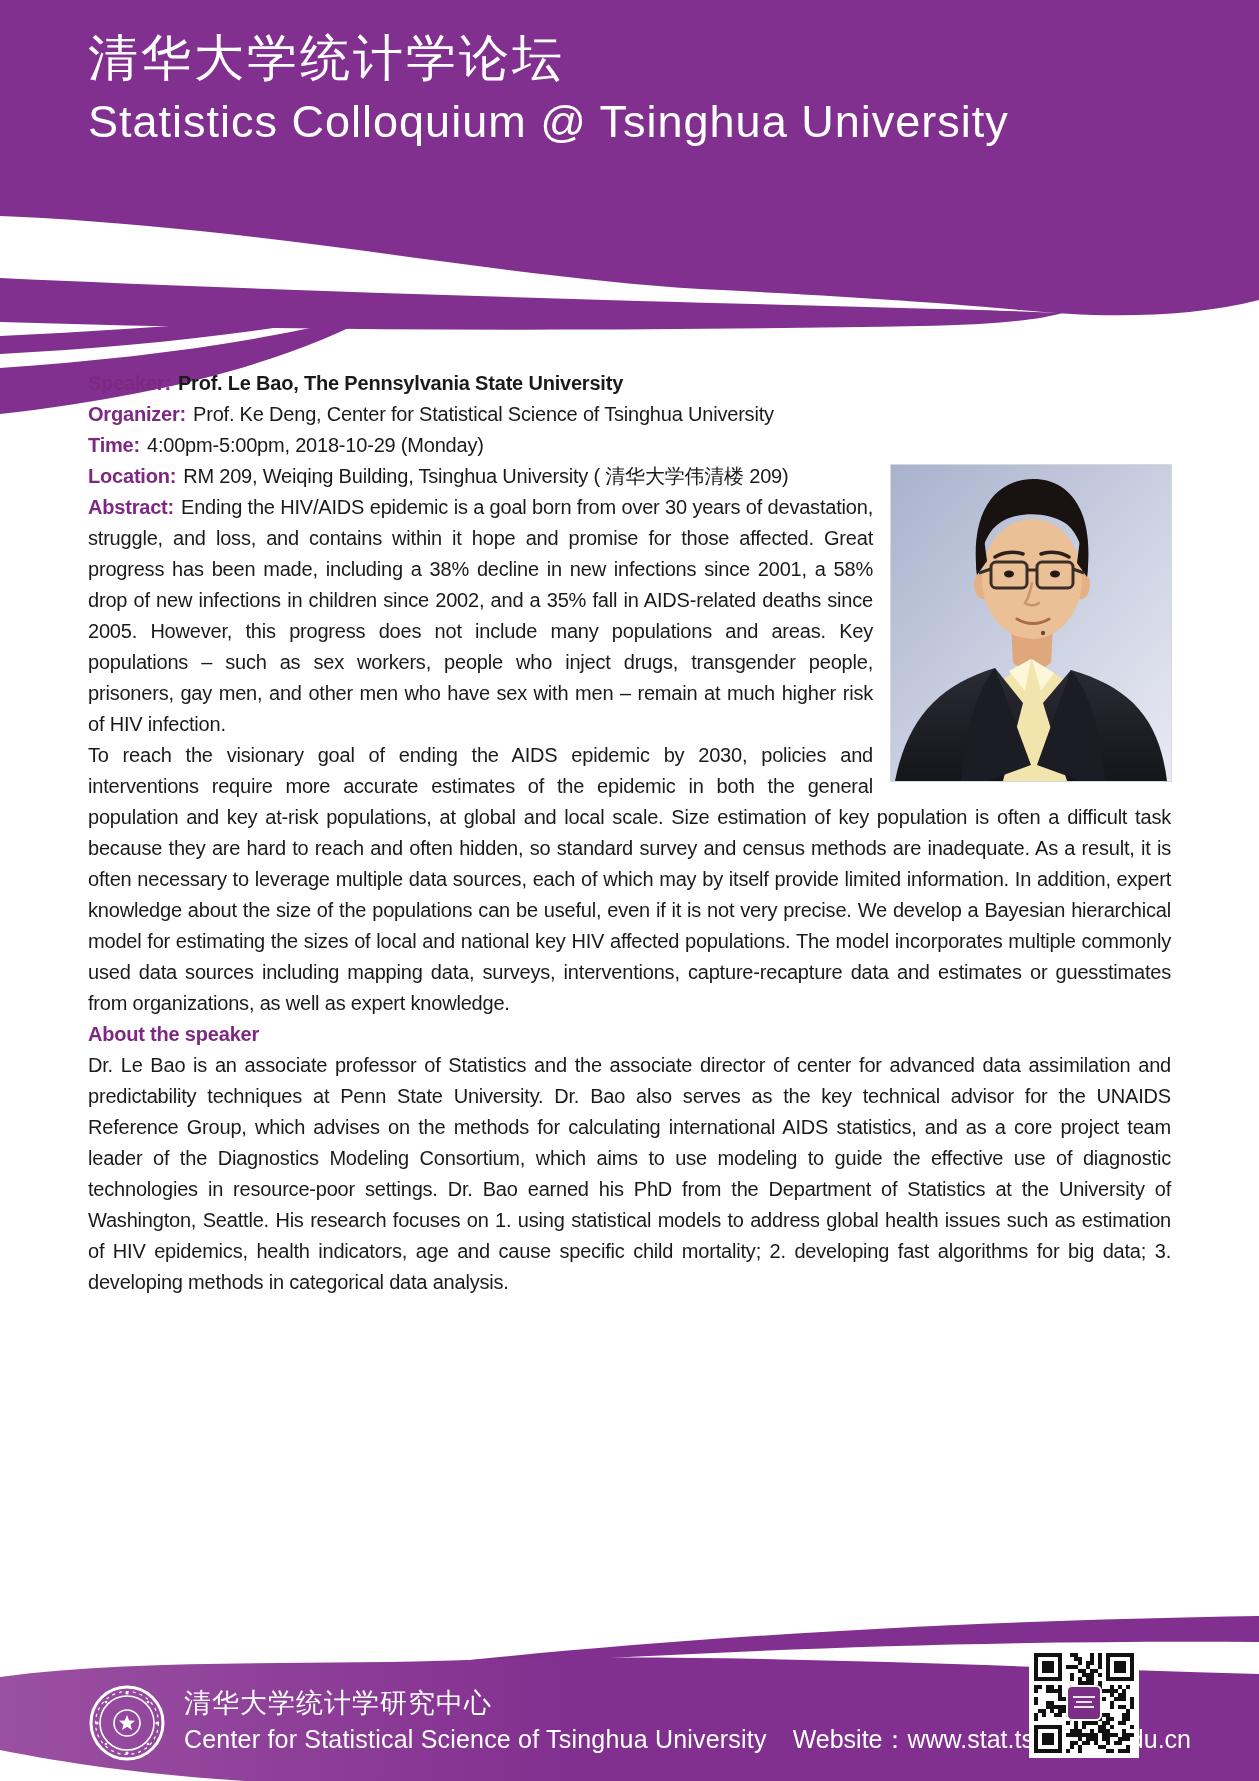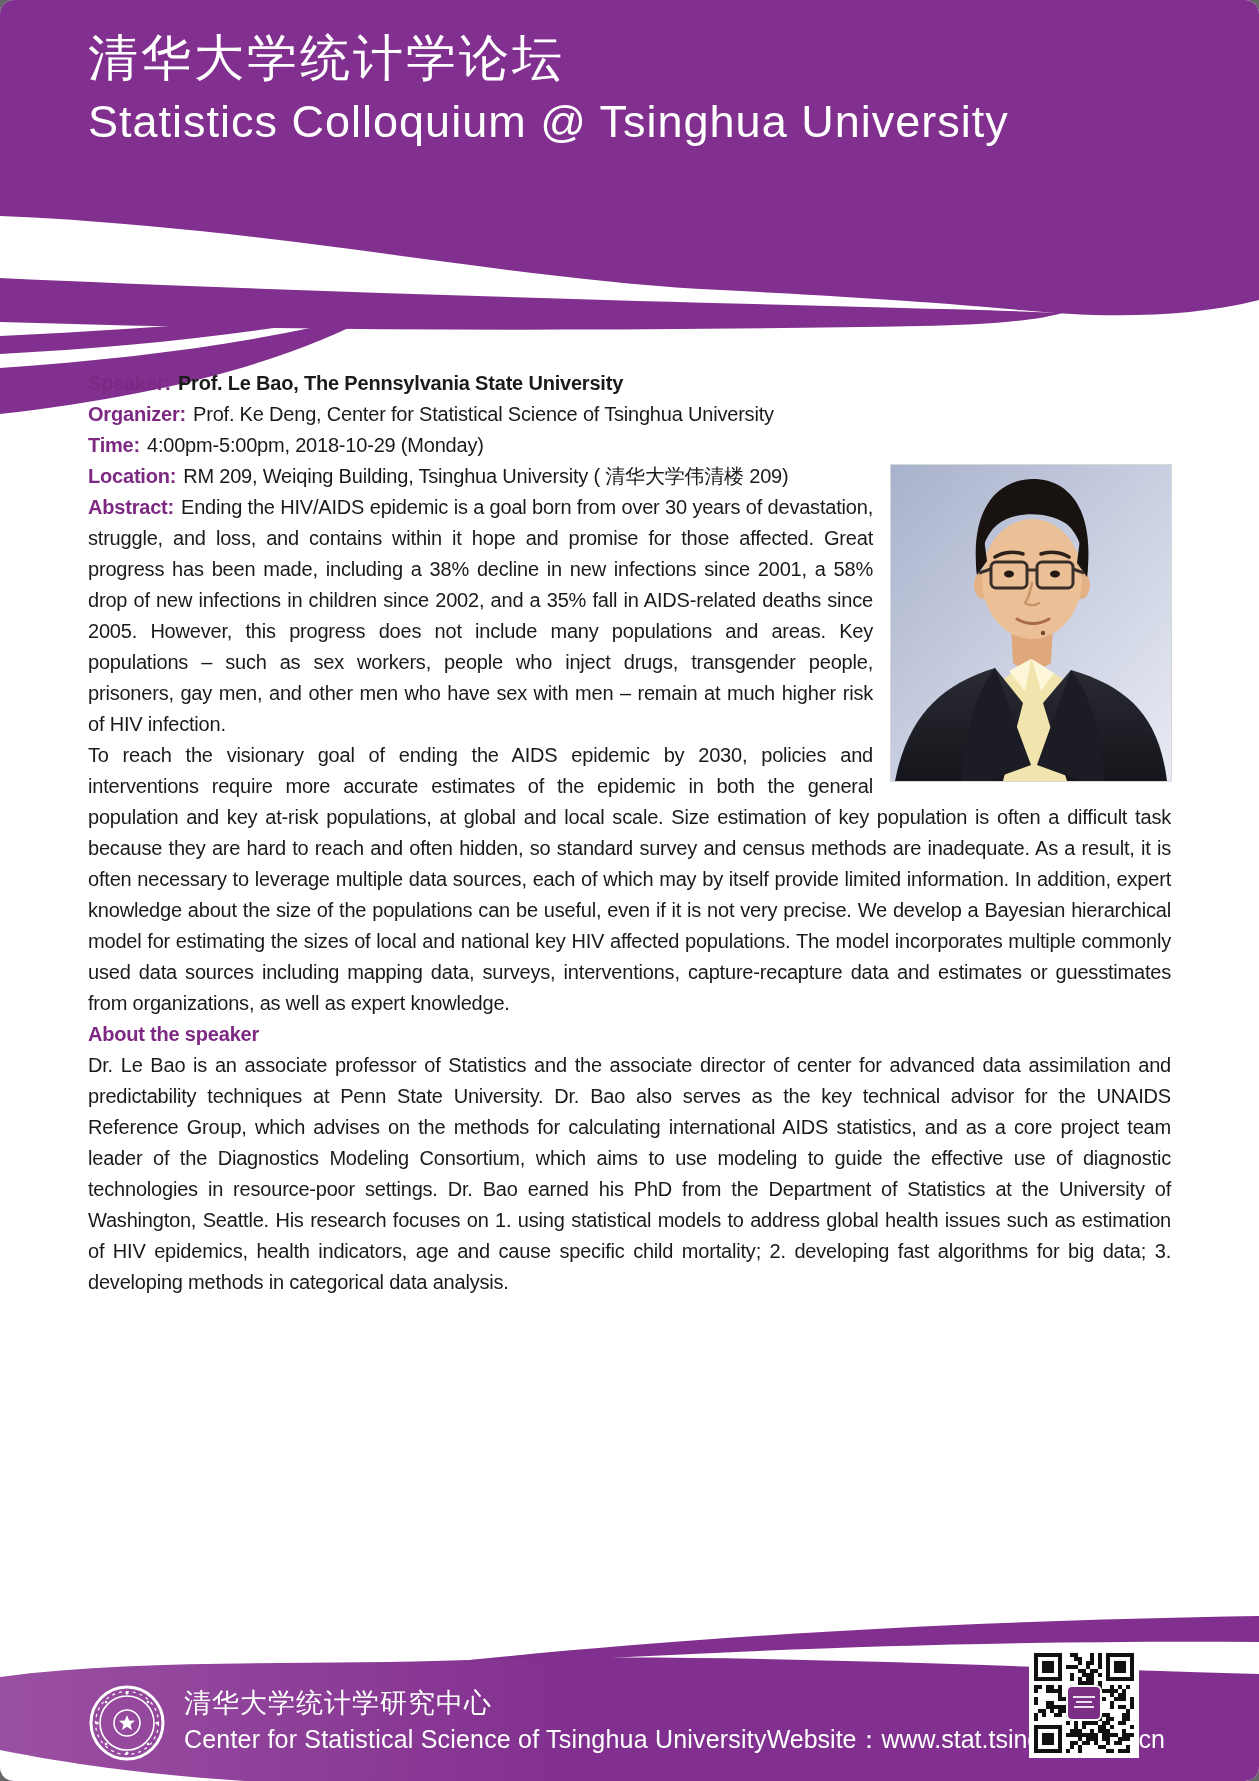--- a/index.html
+++ b/index.html
@@ -1,19 +1,19 @@
 <!DOCTYPE html>
 <html lang="en"><head>
 <meta charset="utf-8">
 <style>
   html,body{margin:0;padding:0;background:#666;}
   .page{
     position:relative;width:1259px;height:1781px;margin:0 auto;
     background:#ffffff;overflow:hidden;
-    font-family:"Liberation Sans",sans-serif;color:#1a1a1a;border-radius:14px;
+    font-family:"Liberation Sans",sans-serif;color:#1a1a1a;
   }
   svg.deco{position:absolute;left:0;top:0;pointer-events:none;display:block;}
 
   
   .header-banner{position:absolute;top:0;left:0;width:1259px;height:440px;z-index:0;}
   .header-text{position:absolute;left:88px;top:26px;color:#fff;z-index:2;}
   .header-title-zh{font-size:50px;font-weight:400;letter-spacing:3px;line-height:1.3;}
   .header-title-en{font-size:45px;font-weight:300;letter-spacing:1px;line-height:1.2;margin-top:4px;text-align:right;}
 
   
@@ -36,21 +36,21 @@
     outline:1px solid #d8d8d8;
   }
   .photo-fig svg{display:block;}
 
   
   .footer-banner{position:absolute;left:0;bottom:0;width:1259px;height:181px;z-index:2;}
   .footer-inner{position:absolute;left:2px;top:0;width:100%;height:100%;}
   .seal{position:absolute;left:86px;top:84px;}
   .footer-text{position:absolute;left:182px;top:86px;color:#fff;}
   .footer-zh{font-size:27px;letter-spacing:1px;line-height:34px;font-weight:400;}
-  .footer-row{display:flex;align-items:baseline;margin-top:3px;}
+  .footer-row{display:flex;gap:26px;align-items:baseline;margin-top:3px;}
   .footer-en{font-size:25px;font-weight:300;letter-spacing:0.2px;}
   .footer-web{font-size:25px;font-weight:300;}
   .qr{position:absolute;left:1027px;top:48px;width:110px;height:110px;background:#fff;}
 </style>
 </head>
 <body>
 
 <div class="page">
 
   <div class="header-banner">

